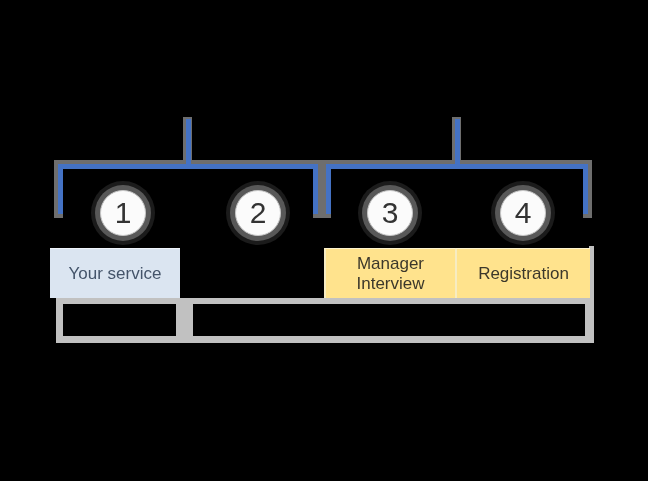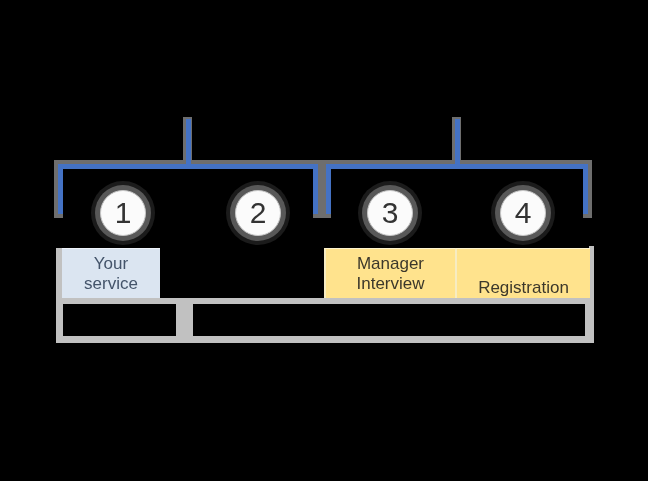--- a/index.html
+++ b/index.html
@@ -52,24 +52,24 @@
   .slot { position:absolute; top:6px; height:32px; background:#000; }
   .slot-1 { left:7px;   width:113px; }
   .slot-2 { left:137px; width:392px; }
   .cell {
     position:absolute; top:248px; height:50px; box-sizing:border-box;
     display:flex; align-items:center; justify-content:center; text-align:center;
     font-size:17px; line-height:20px; padding:0 5px;
   }
   .cell-blue   { background:#DBE5F1; color:#44546A; border-top:1px solid #EFF3FA; }
   .cell-yellow { background:#FFE38D; color:#3C382B; border-top:1px solid #FCF3CF; }
-  .cell-1 { left:62px;  width:98px; }
+  .cell-1 { left:50px;  width:130px; }
   .cell-2 { left:195px; width:129px; }
   .cell-3 { left:324px; width:131px; border-left:2px solid #F7ECC2;justify-content:flex-end; }
-  .cell-4 { left:455px; width:135px; border-left:2px solid #F7ECC2;align-items:flex-end; }
+  .cell-4 { left:455px; width:135px; border-left:2px solid #F7ECC2; }
 </style>
 </head>
 <body>
 
 <div class="canvas">
 
   <div class="bk bk1">
     <div class="seg g g-h"></div>
     <div class="seg g g-l"></div>
     <div class="seg g g-r"></div>

